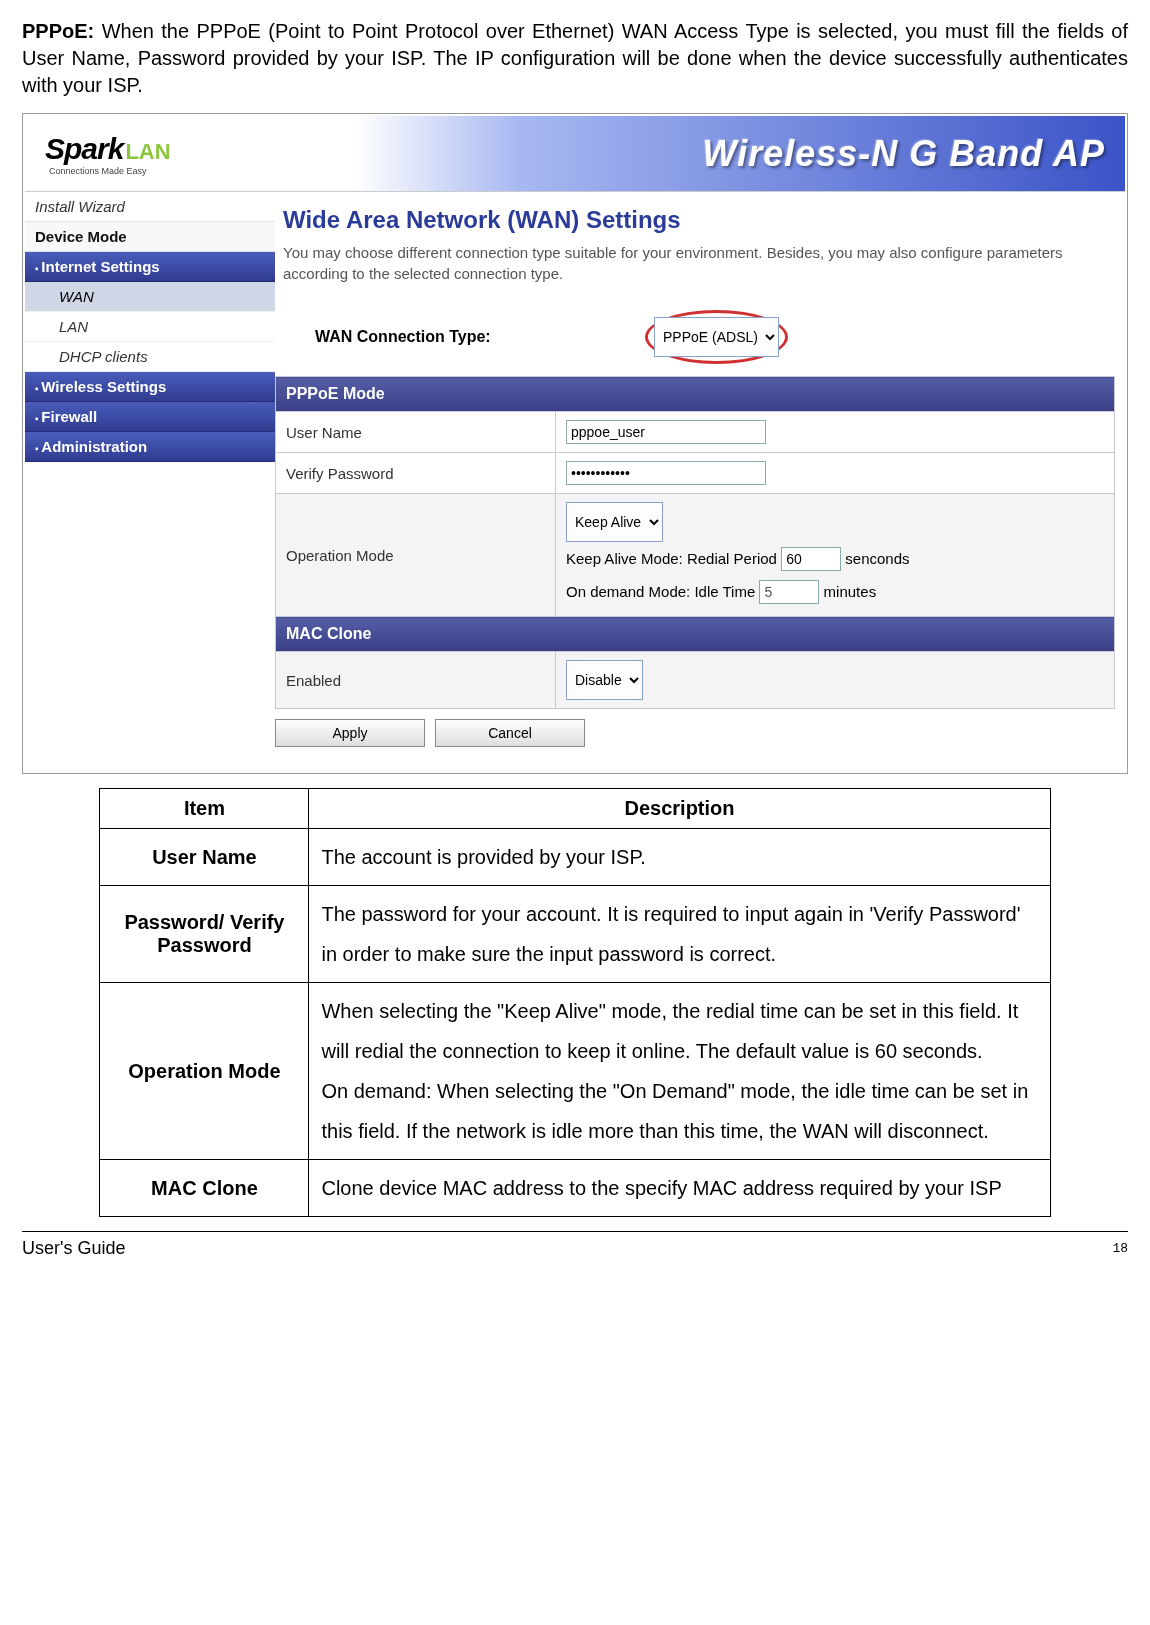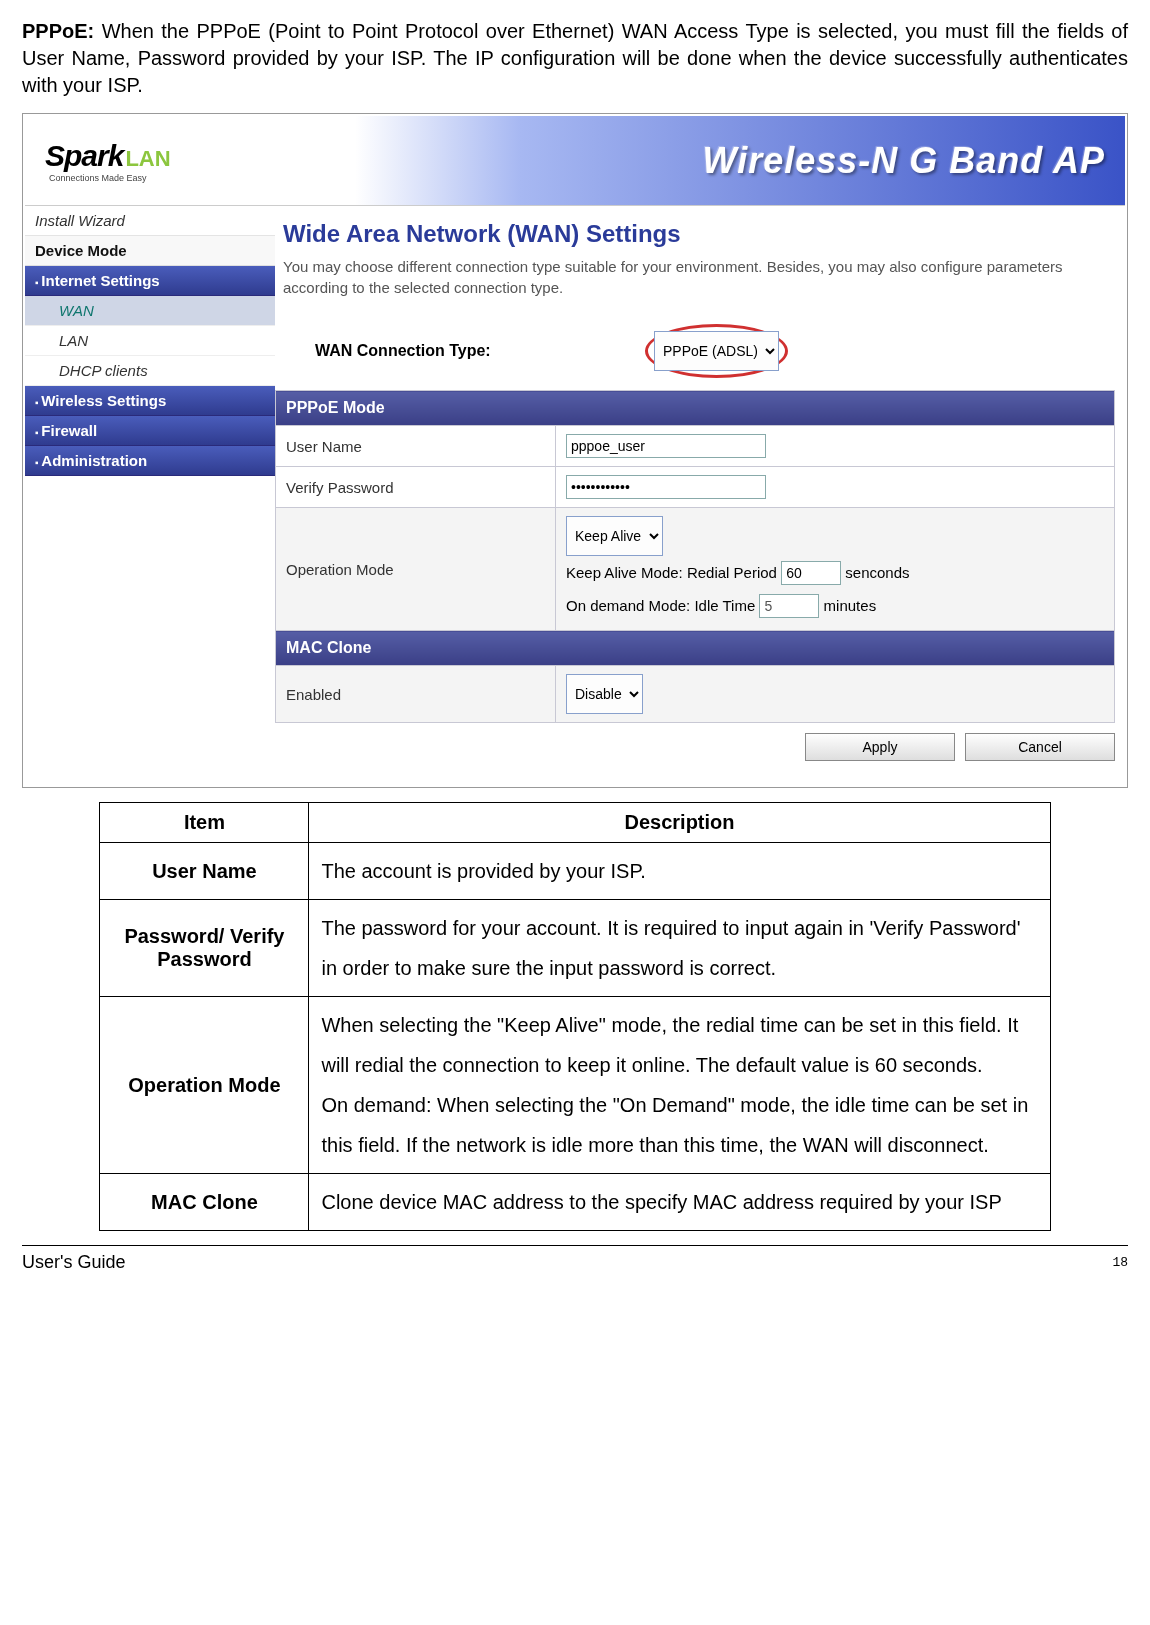--- a/index.html
+++ b/index.html
@@ -12,21 +12,21 @@
     color: #000;
     width: 1150px;
   }
   .page { padding: 18px 22px 10px 22px; }
   .intro-text { font-size: 20px; line-height: 1.35; text-align: justify; margin-bottom: 14px; }
   .intro-text b { font-weight: bold; }
 
   
   .shot-outer { border: 1px solid #999; padding: 2px; margin-bottom: 14px; }
   .shot-banner {
-    height: 90px; display: flex; align-items: center; justify-content: space-between;
+    height: 76px; display: flex; align-items: center; justify-content: space-between;
     padding: 0 20px;
     background: linear-gradient(to right, #fff 0%, #fff 30%, #a7b8f2 45%, #3a53c7 100%);
     border-bottom: 1px solid #ccc;
   }
   .logo { display: flex; align-items: baseline; gap: 2px; }
   .logo-spark { font-size: 30px; font-weight: 900; font-style: italic; color: #000; letter-spacing: -1px; }
   .logo-lan { font-size: 22px; font-weight: 900; color: #8cc63e; }
   .logo-tag { font-size: 9px; color: #444; margin-left: 4px; }
   .banner-title {
     font-size: 36px; font-weight: 900; font-style: italic; color: #fff;
@@ -41,21 +41,21 @@
   .sidenav { width: 250px; font-size: 15px; background: #fff; }
   .nav-item { padding: 6px 10px; font-style: italic; color: #333; border-bottom: 1px solid #e4e4e4; }
   .nav-header { font-weight: bold; font-style: normal; color: #111; background: #f8f8f8; padding: 6px 10px; border-bottom: 1px solid #e0e0e0; }
   .nav-section {
     background: linear-gradient(#4a5dbb, #2f3b8f);
     color: #fff; font-weight: bold; font-style: normal;
     padding: 6px 10px; border-bottom: 1px solid #2a2a7a;
   }
   .nav-section::before { content: "▪ "; font-size: 10px; }
   .nav-sub { padding: 6px 10px 6px 34px; font-style: italic; color: #333; border-bottom: 1px solid #eee; }
-  .nav-sub.selected { background: #cfd6e6; color: #0f766e; }
+  .nav-sub.selected { background: #cfd6e6; color: #000000; }
 
   
   .mainpanel { flex: 1; padding: 8px 10px 18px 0; }
   .main-title { color: #2a3b99; font-size: 24px; font-weight: bold; padding: 6px 0 8px 8px; }
   .main-desc { color: #555; font-size: 15px; line-height: 1.4; padding: 0 8px 18px 8px; }
 
   .wan-row { display: flex; align-items: center; gap: 20px; padding: 8px 0 8px 40px; }
   .wan-row-label { font-weight: bold; font-size: 16px; width: 310px; }
   .select-highlight {
     border: 3px solid #d03030; border-radius: 50%/50%;
@@ -72,21 +72,21 @@
   .subtable .sec-head {
     background: linear-gradient(#565ea6, #3a3f86);
     color: #fff; font-weight: bold; font-size: 16px;
   }
   .subtable .label-cell { width: 280px; color: #333; }
   .subtable .alt { background: #f4f4f4; }
   .subtable input[type=text] { width: 200px; }
   .subtable input.small { width: 60px; }
   .opmode-block { line-height: 2.2; }
 
-  .btn-row { display: flex; gap: 10px; justify-content: flex-end; padding: 10px 0 6px 0; }
+  .btn-row { display: flex; gap: 10px; justify-content: flex-start; padding: 10px 0 6px 0; }
   .btn {
     width: 150px; height: 28px; border: 1px solid #888;
     background: linear-gradient(#fefefe, #dedede);
     font-size: 14px; display: flex; align-items: center; justify-content: center;
     cursor: pointer;
   }
 
   
   .desc-table {
     border-collapse: collapse; width: 86%; margin: 8px auto 14px auto;

